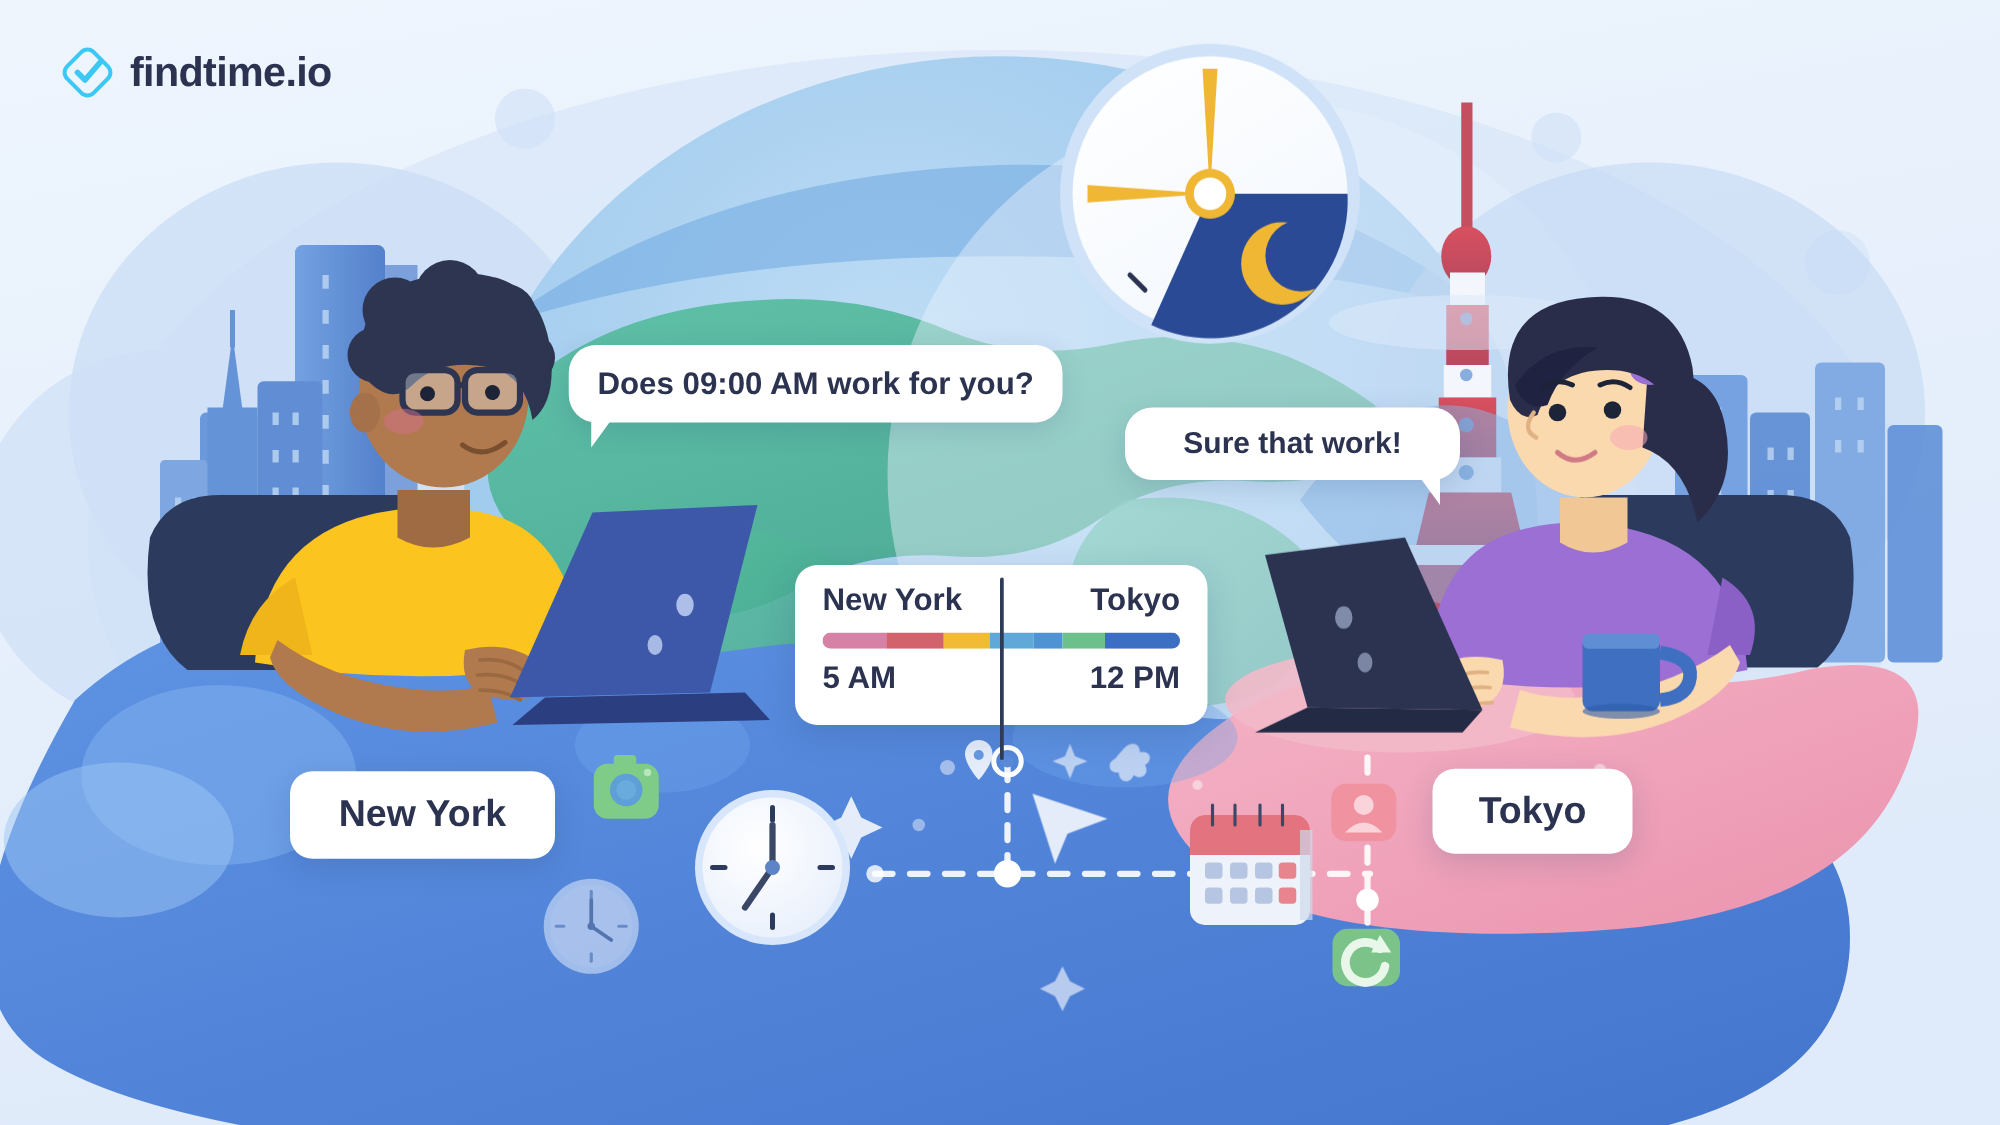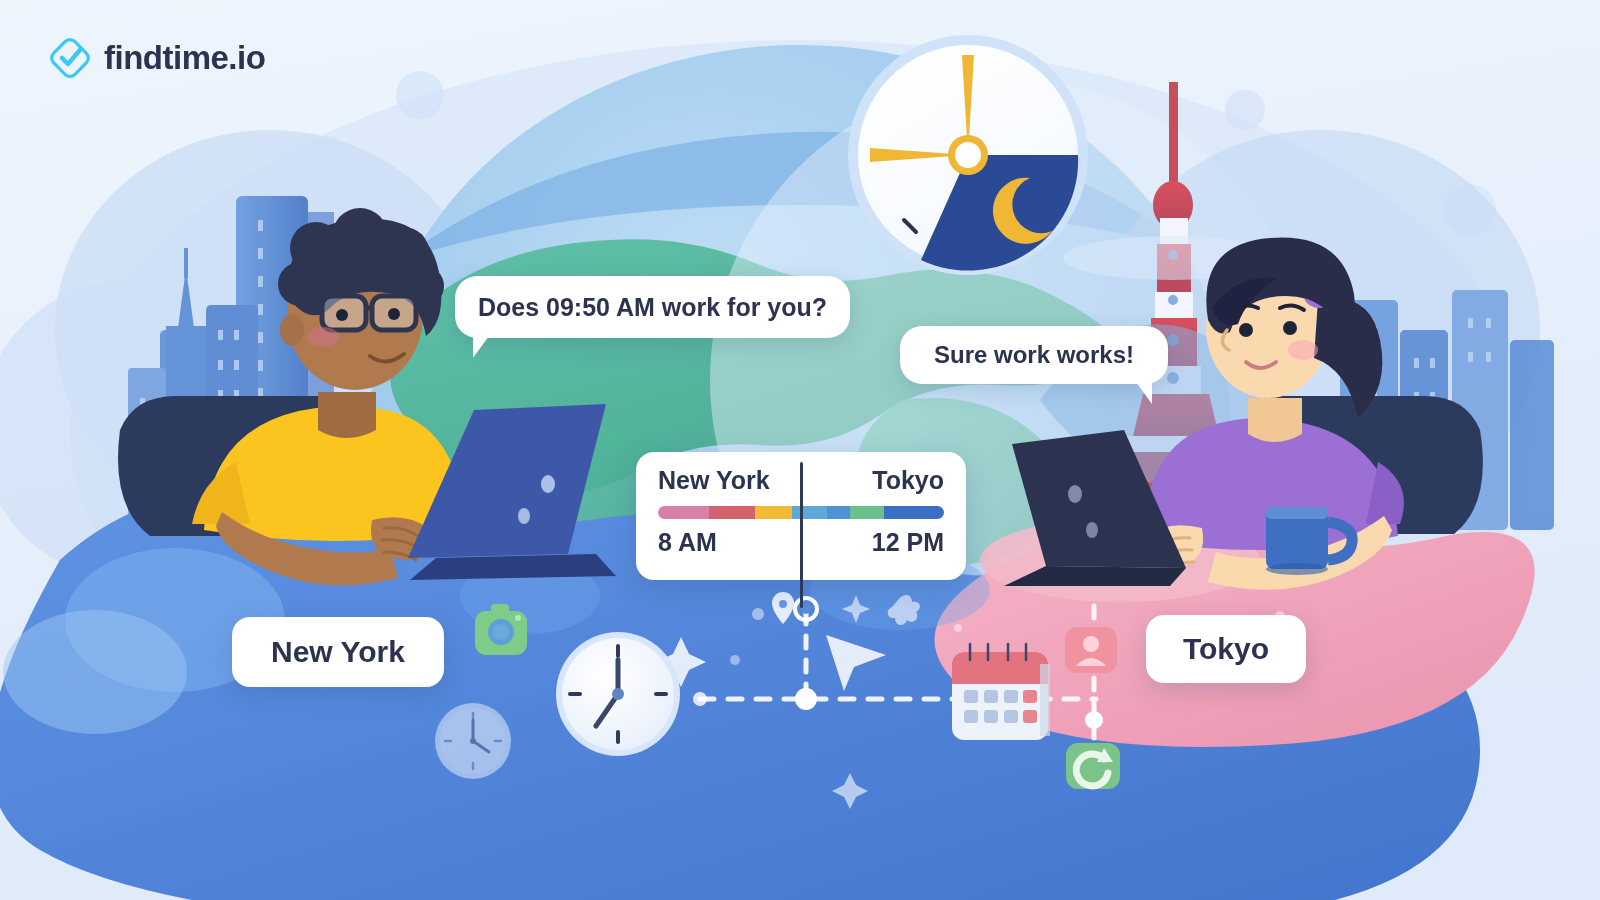--- a/index.html
+++ b/index.html
@@ -489,46 +489,46 @@
 
   <div id="logo">
     <svg class="mark" viewBox="0 0 44 44">
       <rect x="7" y="7" width="30" height="30" rx="7" transform="rotate(45 22 22)" fill="none" stroke="#3cc8f5" stroke-width="3.2"></rect>
       <path d="M14 22 l6 6 l12 -14" fill="none" stroke="#3cc8f5" stroke-width="4.5" stroke-linecap="round" stroke-linejoin="round"></path>
     </svg>
     <span class="word">findtime.io</span>
   </div>
 
   <div class="bubble" id="bubble-left">
-    <span>Does 09:50 AM work for you?</span>
+    <span>Does 09:00 AM work for you?</span>
     <span class="tail"></span>
   </div>
 
   <div class="bubble" id="bubble-right">
-    <span>Sure work works!</span>
+    <span>Sure that work!</span>
     <span class="tail"></span>
   </div>
 
   <div id="compare-card">
     <div class="divider"></div>
     <div class="row">
       <span class="city">New York</span>
       <span class="city">Tokyo</span>
     </div>
     <div class="barwrap" id="timebar">
         <div class="seg" style="background: rgb(216, 129, 166); width: 18%;"></div>
         <div class="seg" style="background: rgb(210, 99, 108); width: 16%;"></div>
         <div class="seg" style="background: rgb(242, 187, 53); width: 13%;"></div>
         <div class="seg" style="background: rgb(95, 169, 216); width: 12%;"></div>
         <div class="seg" style="background: rgb(79, 147, 212); width: 8%;"></div>
         <div class="seg" style="background: rgb(108, 192, 140); width: 12%;"></div>
         <div class="seg" style="background: rgb(60, 111, 196); width: 21%;"></div>
       </div>
     <div class="row">
-      <span class="time">8 AM</span>
+      <span class="time">5 AM</span>
       <span class="time">12 PM</span>
     </div>
   </div>
 
   <div class="city-pill" id="pill-newyork">
     <span>New York</span>
   </div>
   <div class="city-pill" id="pill-tokyo">
     <span>Tokyo</span>
   </div>

